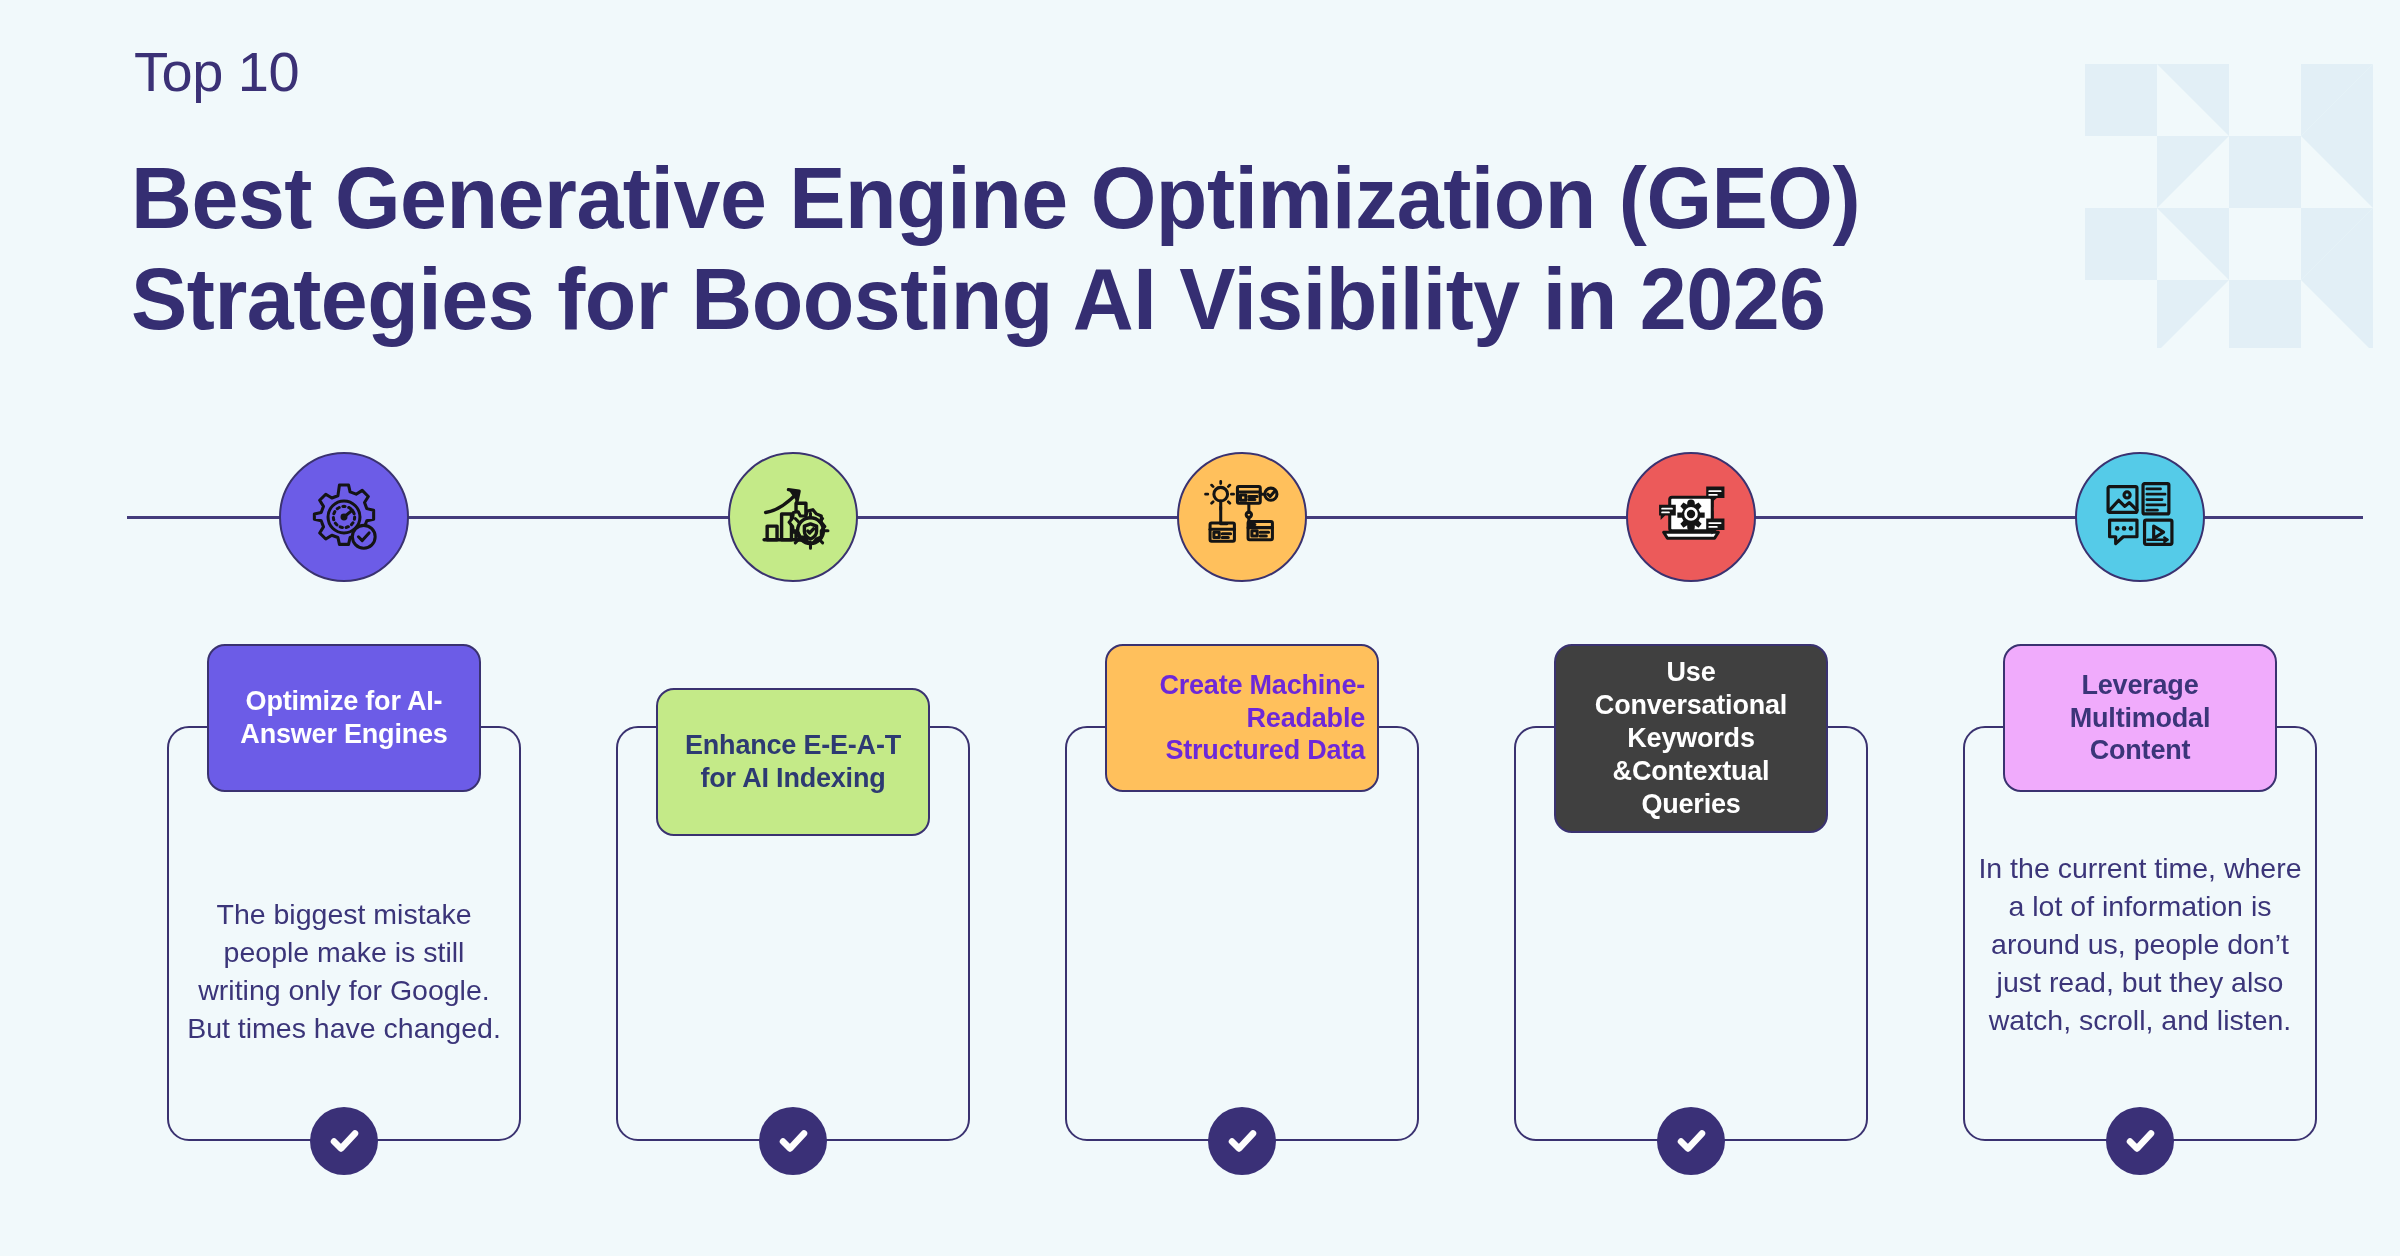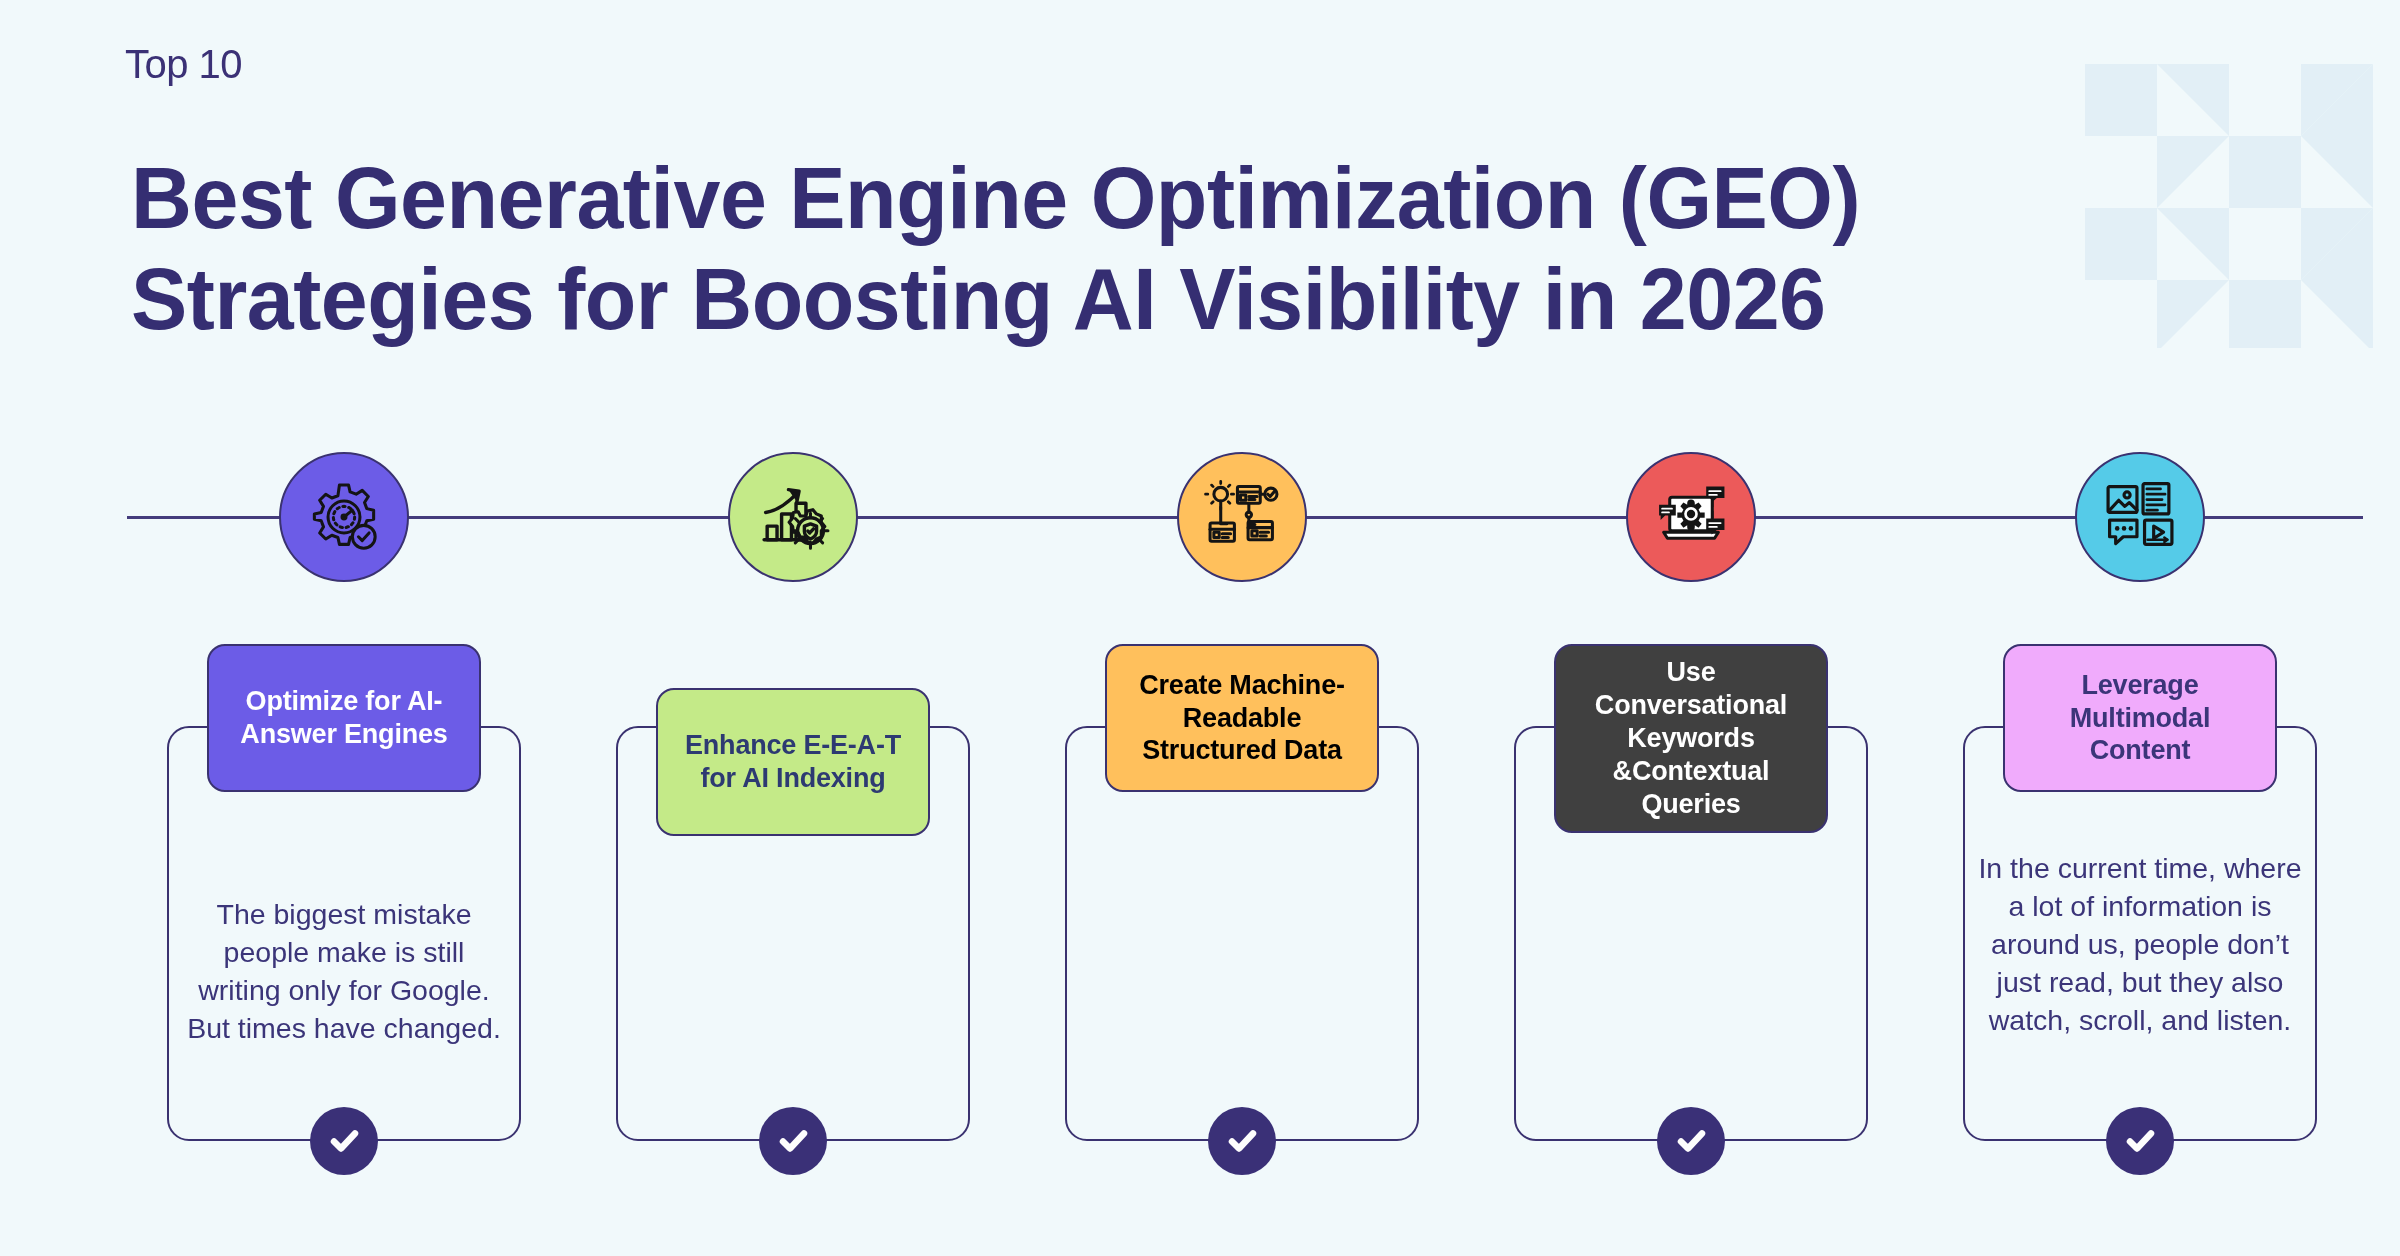--- a/index.html
+++ b/index.html
@@ -20,22 +20,22 @@
     position: absolute;
     top: 28px; right: 5px;
     width: 320px; height: 320px;
     opacity: 1;
     pointer-events: none;
   }
 
   
   #eyebrow {
     position: absolute;
-    left: 125px; top: 44px;
-    font-size: 40px;
+    left: 134px; top: 44px;
+    font-size: 56px;
     font-weight: 400;
     letter-spacing: -0.5px;
     color: #3b3176;
     line-height: 1;
   }
   #headline {
     position: absolute;
     left: 131px; top: 148px;
     width: 2010px;
     font-size: 87px;
@@ -271,21 +271,21 @@
         <path d="M24 72h11M24 77h8"></path>
 
         <rect x="58" y="56" width="32" height="24" rx="2"></rect>
         <path d="M58 64h32"></path>
         <rect x="63" y="68" width="7" height="7"></rect>
         <path d="M74 70h11M74 75h8"></path>
       </svg>
     </div>
     <div class="outer-card" style="border-color: rgb(58, 50, 112); background: rgb(241, 249, 251);"></div>
     <div class="title-badge" style="background: rgb(255, 192, 92); border-color: rgb(58, 50, 112);">
-      <span class="badge-text" style="color: #000000;">Create Machine-Readable Structured Data</span>
+      <span class="badge-text" style="color: #6d28d9; text-align: right;">Create Machine-Readable Structured Data</span>
     </div>
     <div class="check-badge" style="background: rgb(58, 48, 119);">
       <svg viewBox="0 0 40 40">
           <path d="M10 20.5l7 7 14-15" fill="none" stroke="#fdfdfd" stroke-width="6.5" stroke-linecap="round" stroke-linejoin="round"></path>
         </svg>
     </div>
   </div>
 
   <div class="col c3">
     <div class="icon-circle" style="background: rgb(236, 90, 90); border-color: rgb(58, 50, 112);">

